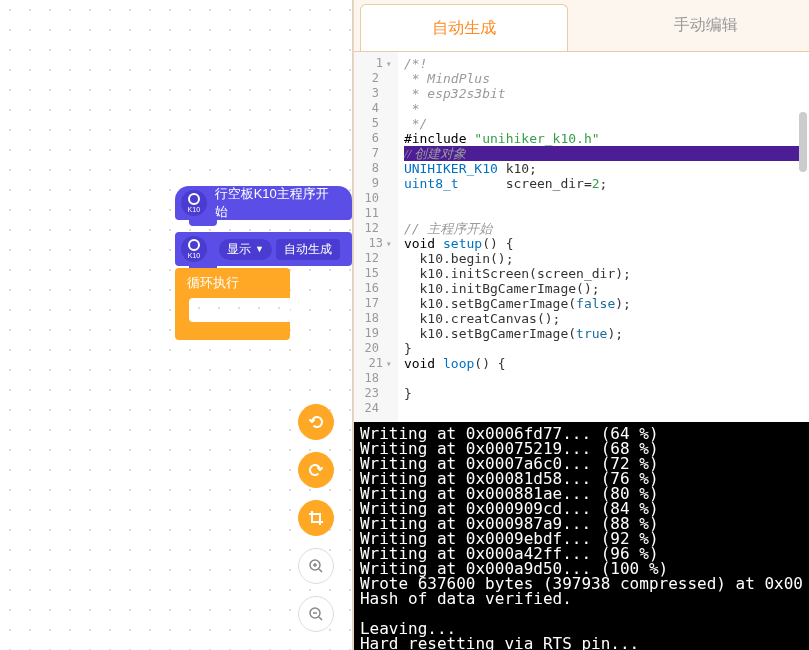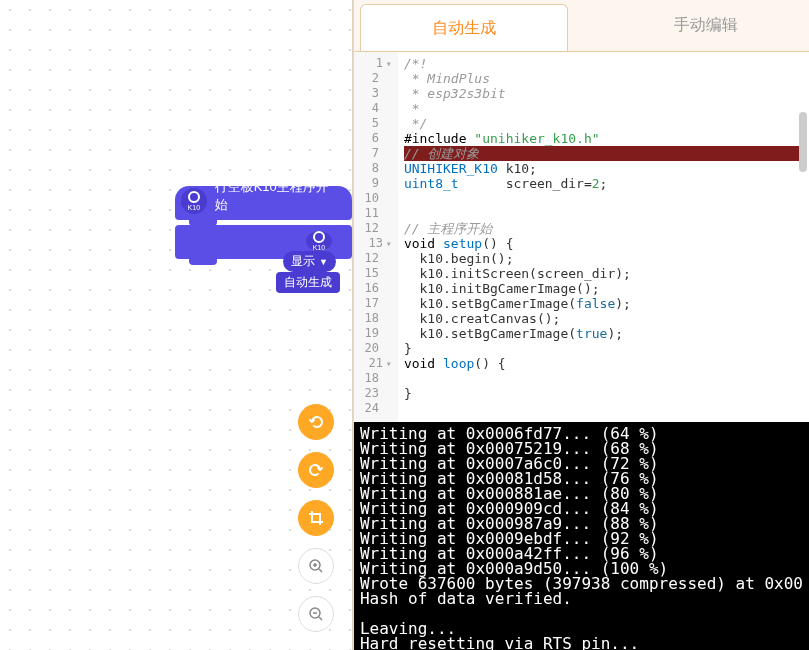--- a/index.html
+++ b/index.html
@@ -2,24 +2,24 @@
 <html><head>
 <meta charset="utf-8">
 <style>
   * { margin: 0; padding: 0; box-sizing: border-box; }
   body { font-family: "Microsoft YaHei", Arial, sans-serif; background: #f5f5f5; overflow: hidden; }
   .app { display: flex; width: 809px; height: 650px; }
   .left-panel { width: 500px; height: 650px; position: relative; background: #fff; 
     background-image: radial-gradient(circle, #ddd 1px, transparent 1px);
     background-size: 20px 20px; border-right: 1px solid #e0d0c0; }
   .blocks-stage { position: absolute; left: 175px; top: 186px; }
-  .block { color: #fff; font-size: 13px; font-weight: 500; display: flex; align-items: flex-end; }
+  .block { color: #fff; font-size: 13px; font-weight: 500; display: flex; align-items: center; }
   .block-hat { background: #5b4ee6; border-radius: 14px 14px 4px 4px; padding: 6px 12px 6px 6px; height: 34px; position: relative; }
   .block-hat::before { content:""; position:absolute; left:14px; bottom:-6px; width:28px; height:10px; background:#5b4ee6; border-radius:0 0 4px 4px; }
-  .block-stack { background: #5b4ee6; border-radius: 4px; padding: 6px 12px 6px 6px; height: 34px; margin-top: 5px; position: relative; flex-direction: column; }
+  .block-stack { background: #5b4ee6; border-radius: 4px; padding: 6px 12px 6px 6px; height: 34px; margin-top: 12px; position: relative; }
   .block-stack::before { content:""; position:absolute; left:14px; bottom:-6px; width:28px; height:10px; background:#5b4ee6; border-radius:0 0 4px 4px; }
   .block-c { background: #ffa826; border-radius: 4px; margin-top: 2px; width: 115px; position: relative; }
   .block-c .c-top { padding: 6px 12px; height: 30px; display:flex; align-items:center;}
   .block-c .c-body { background: #fff; height: 24px; margin-left: 14px; border-radius: 4px 0 0 4px; 
     background-image: radial-gradient(circle, #ddd 1px, transparent 1px); background-size: 20px 20px;}
   .block-c .c-bottom { height: 18px; }
   .k10-badge { width: 26px; height: 26px; background: #4a3cd0; border-radius: 50%; display:flex; flex-direction:column; align-items:center; justify-content:center; margin-right:8px; font-size:7px; line-height:1;}
   .k10-badge .ring { width:12px; height:12px; border:2px solid #fff; border-radius:50%; margin-bottom:1px;}
   .dropdown-pill { background: #4a3cd0; border-radius: 12px; padding: 2px 8px; display: inline-flex; align-items:center; margin: 0 4px; font-size:12px;}
   .dropdown-pill .caret { margin-left:4px; font-size:9px;}
@@ -29,21 +29,21 @@
   .tool-btn.orange { background: #ffa826; color:#fff; border-color:#ffa826;}
   .right-panel { flex:1; display:flex; flex-direction:column; background:#fdf6ef; border-left:1px solid #e8d8c5;}
   .tabs { display:flex; height:52px; background:#fdf6ef; border-bottom:1px solid #e8cca8;gap:32px;}
   .tab { flex:1; display:flex; align-items:center; justify-content:center; font-size:16px; color:#999; cursor:pointer; position:relative;}
   .tab.active { color:#ff8a1e; background:#fff; border:1px solid #e8cca8; border-bottom:none; border-radius:6px 6px 0 0; margin-top:4px; margin-left:6px; margin-right:2px;}
   .code-area { flex:0 0 370px; background:#fff; display:flex; font-family:Consolas,Monaco,monospace; font-size:13px; overflow:hidden; position:relative;}
   .gutter { width:44px; background:#f7f7f7; color:#999; text-align:right; padding:4px 6px 4px 0; font-size:12px; line-height:15px; user-select:none;}
   .gutter .gl { height:15px; display:flex; justify-content:flex-end; align-items:center; gap:3px;}
   .gutter .fold { color:#aaa; font-size:10px;}
   .code { flex:1; padding:4px 6px; line-height:15px; white-space:pre; color:#333;}
-  .code .hl-line { background:#7f1d1d; display:inline-block; width:100%;}
+  .code .hl-line { background:#4c1d95; display:inline-block; width:100%;font-family:Liberation Serif, serif;}
   .c-comment { color:#9a9a9a; font-style:italic;}
   .c-keyword { color:#000000;}
   .c-type { color:#0070c1;}
   .c-string { color:#369e4a;}
   .c-num { color:#369e4a;}
   .c-bool { color:#1a6b9e;}
   .code-scrollbar { position:absolute; right:2px; top:60px; width:8px; height:60px; background:#ccc; border-radius:4px;}
   .console { flex:1; background:#000; color:#fff; font-family:Consolas,Monaco,monospace; font-size:16px; padding:4px 6px; line-height:15px; white-space:pre; overflow:hidden;}
 </style>
 </head>
@@ -63,20 +63,27 @@
         <span class="k10-badge">
             <span class="ring"></span>
             <span>K10</span>
           </span>
         <span class="dropdown-pill">
           <span>显示</span>
             <span class="caret">▼</span>
         </span>
         <span class="label-pill">自动生成</span>
       </div>
+      <div class="block-c">
+        <div class="c-top">
+            <span style="color:#fff;font-size:13px;font-weight:500;">循环执行</span>
+          </div>
+        <div class="c-body"></div>
+        <div class="c-bottom"></div>
+      </div>
     </div>
     <div class="tool-buttons">
       <div class="tool-btn orange">
           <svg width="16" height="16" viewBox="0 0 16 16" fill="none" stroke="#fff" stroke-width="2">
             <path d="M4 8a5 5 0 1 1 2 4M4 8l-2-2m2 2l2-2" stroke-linecap="round"></path>
           </svg>
         </div>
       <div class="tool-btn orange">
           <svg width="16" height="16" viewBox="0 0 16 16" fill="none" stroke="#fff" stroke-width="2">
             <path d="M12 8a5 5 0 1 0-2 4M12 8l2-2m-2 2l-2-2" stroke-linecap="round"></path>

